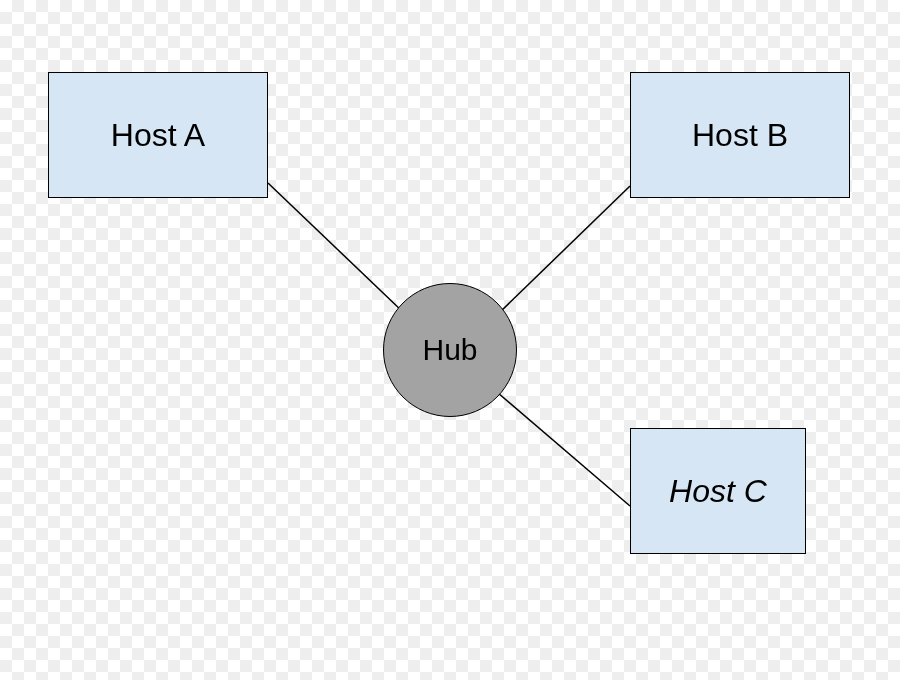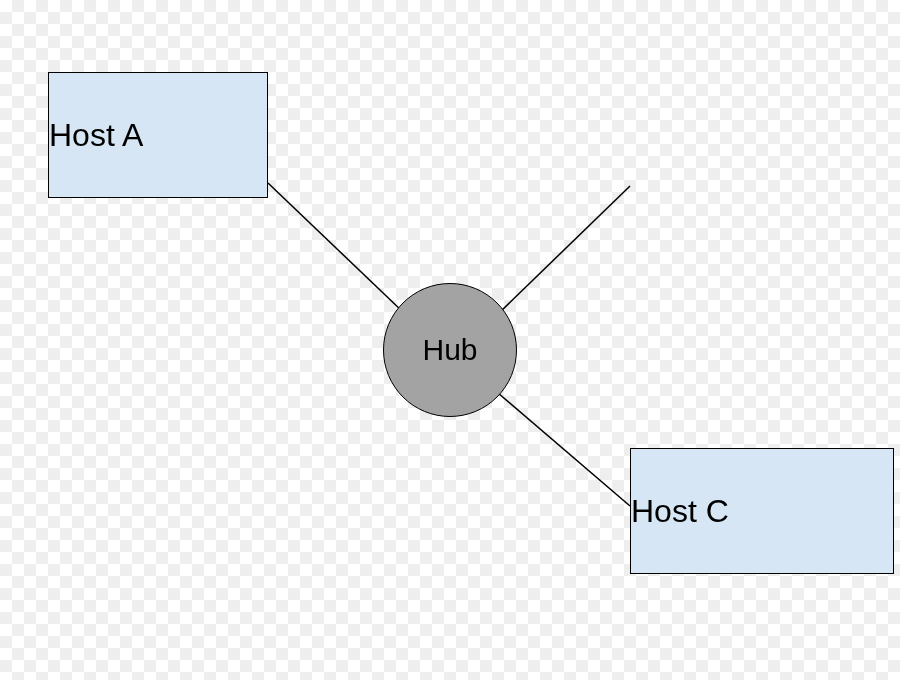--- a/index.html
+++ b/index.html
@@ -26,55 +26,59 @@
       inset: 0;
       width: 900px;
       height: 680px;
     }
     .node-box {
       position: absolute;
       background: #d7e6f4;
       border: 1.5px solid #000;
       display: flex;
       align-items: center;
+      justify-content: center;
       font-size: 32px;
       color: #000;
     }
     .hub {
       position: absolute;
       width: 134px;
       height: 134px;
       border-radius: 50%;
       background: #a3a3a3;
       border: 1.5px solid #000;
       display: flex;
       align-items: center;
       justify-content: center;
       font-size: 30px;
       color: #000;
     }
     .host-a { left: 48px;  top: 72px;  width: 220px; height: 126px; }
     .host-b { left: 630px; top: 72px;  width: 220px; height: 126px; }
-    .host-c { left: 630px; top: 448px; width: 264px; height: 126px; }
+    .host-c { left: 630px; top: 428px; width: 176px; height: 126px; font-style: italic; }
     .hub-node { left: 383px; top: 283px; }
   </style>
 </head>
 <body>
 
 <div class="canvas">
   <svg class="lines">
     <line x1="268" y1="183" x2="403" y2="312" stroke="#000" stroke-width="1.5"></line>
     <line x1="630" y1="186" x2="499" y2="313" stroke="#000" stroke-width="1.5"></line>
     <line x1="630" y1="506" x2="498" y2="393" stroke="#000" stroke-width="1.5"></line>
   </svg>
 
   <div class="node-box host-a">
     <span>Host A</span>
   </div>
 
+  <div class="node-box host-b">
+    <span>Host B</span>
+  </div>
 
   <div class="node-box host-c">
     <span>Host C</span>
   </div>
 
   <div class="hub hub-node">
     <span>Hub</span>
   </div>
 </div>
 

